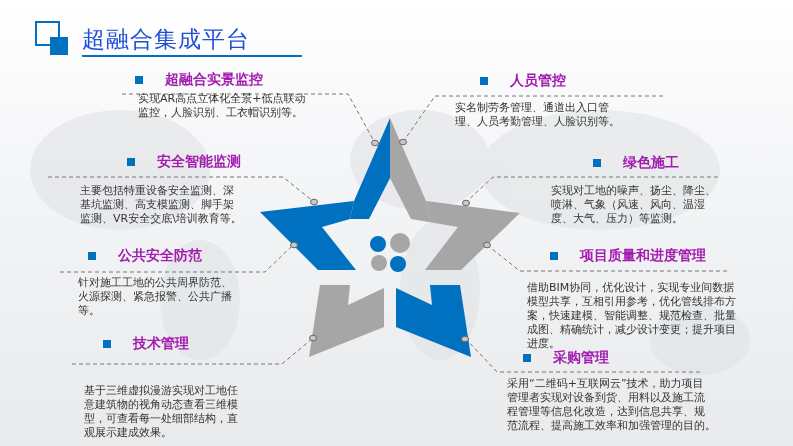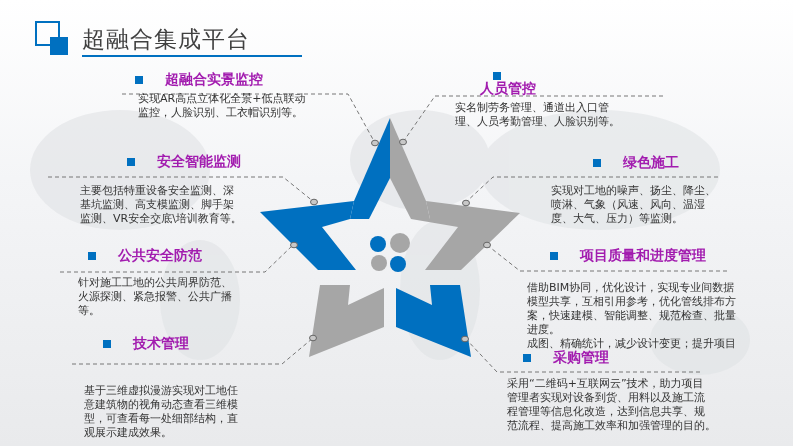--- a/index.html
+++ b/index.html
@@ -3,21 +3,21 @@
 <meta charset="utf-8">
 <style>
   html,body{margin:0;padding:0;}
   body{width:793px;height:446px;overflow:hidden;position:relative;
     font-family:"DejaVu Sans","Liberation Sans",sans-serif;
     background:linear-gradient(180deg,#ffffff 0%,#f4f5f7 40%,#e9eaec 100%);}
   .map-bg{position:absolute;inset:0;pointer-events:none;}
   .title-icon{position:absolute;left:35px;top:21px;width:26px;height:26px;}
   .title-icon .outline{position:absolute;left:0;top:0;width:24px;height:24px;border:2px solid #0070c0;box-sizing:border-box;width:25px;height:25px;}
   .title-icon .fill{position:absolute;left:15px;top:16px;width:18px;height:18px;background:#0070c0;}
-  .page-title{position:absolute;left:82px;top:24px;font-size:23px;color:#404040;letter-spacing:1px;}
+  .page-title{position:absolute;left:82px;top:24px;font-size:23px;color:#1d4ed8;letter-spacing:1px;}
   .title-rule{position:absolute;left:82px;top:55px;width:220px;height:1.5px;background:#0070c0;}
   .heading{position:absolute;display:flex;align-items:center;font-weight:bold;font-size:14px;color:#a21caf;}
   .heading .bullet{width:8px;height:8px;background:#0070c0;margin-right:22px;display:inline-block;}
   .desc{position:absolute;font-size:11px;line-height:14px;color:#333;}
   svg.lines{position:absolute;left:0;top:0;}
 </style>
 </head>
 <body>
 
 <svg class="map-bg" width="793" height="446" viewBox="0 0 793 446">
@@ -88,21 +88,21 @@
 
 <div class="heading" style="left:135px;top:71px;">
   <span class="bullet"></span>
   <span>超融合实景监控</span>
 </div>
 <div class="desc" style="left:138px;top:92px;">
   <div>实现AR高点立体化全景+低点联动</div>
   <div>监控，人脸识别、工衣帽识别等。</div>
 </div>
 
-<div class="heading" style="left:480px;top:72px;flex-direction:column;">
+<div class="heading" style="left:480px;top:72px;">
   <span class="bullet"></span>
   <span>人员管控</span>
 </div>
 <div class="desc" style="left:455px;top:101px;">
   <div>实名制劳务管理、通道出入口管</div>
   <div>理、人员考勤管理、人脸识别等。</div>
 </div>
 
 <div class="heading" style="left:103px;top:153px;margin-left:24px;">
   <span class="bullet"></span>
@@ -135,22 +135,22 @@
 </div>
 
 <div class="heading" style="left:550px;top:247px;">
   <span class="bullet"></span>
   <span>项目质量和进度管理</span>
 </div>
 <div class="desc" style="left:527px;top:281px;">
   <div>借助BIM协同，优化设计，实现专业间数据</div>
   <div>模型共享，互相引用参考，优化管线排布方</div>
   <div>案，快速建模、智能调整、规范检查、批量</div>
+  <div>成图、精确统计，减少设计变更；提升项目</div>
   <div>进度。</div>
-  <div>成图、精确统计，减少设计变更；提升项目</div>
 </div>
 
 <div class="heading" style="left:103px;top:335px;">
   <span class="bullet"></span>
   <span>技术管理</span>
 </div>
 <div class="desc" style="left:84px;top:368px;margin-top:16px;">
   <div>基于三维虚拟漫游实现对工地任</div>
   <div>意建筑物的视角动态查看三维模</div>
   <div>型，可查看每一处细部结构，直</div>

